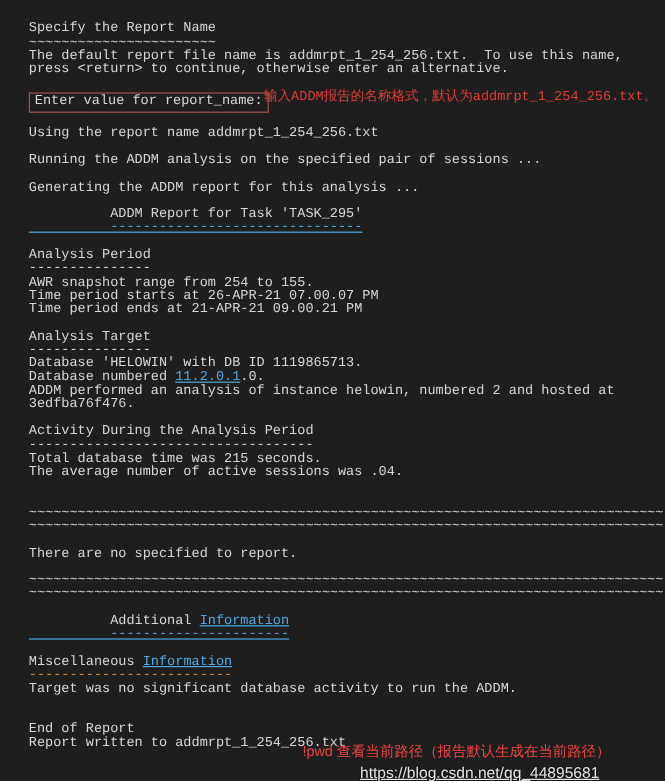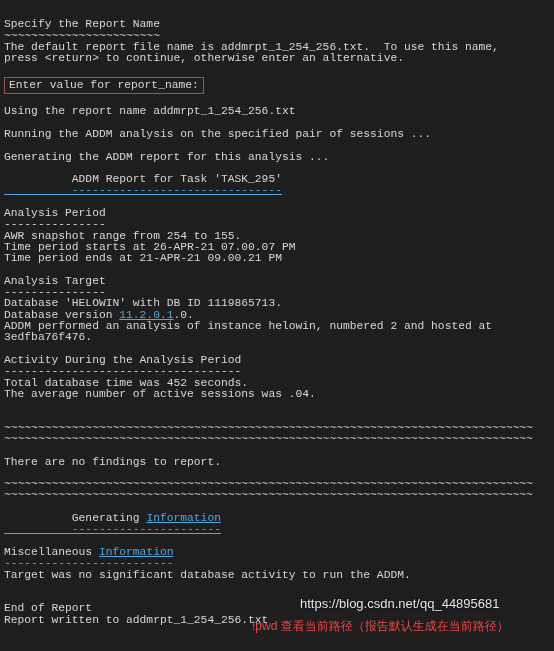--- a/index.html
+++ b/index.html
@@ -11,20 +11,21 @@
     overflow: hidden;
   }
   .terminal {
     font-family: "Consolas", "Courier New", monospace;
     font-size: 11.3px;
     line-height: 11.3px;
     color: #d6d6d6;
     white-space: pre;
     padding: 8px 4px 4px 4px;
     position: relative;
+    margin-left: 20px;
   }
   .dim-box {
     display: inline-block;
     border: 1px solid #a05050;
     padding: 2px 4px;
     margin: 1px 0;
   }
   .red-note {
     color: #e03a3a;
     position: absolute;
@@ -53,64 +54,64 @@
 </style>
 </head>
 <body>
 
 <div class="terminal">
 <span>Specify the Report Name</span>
 <span>~~~~~~~~~~~~~~~~~~~~~~~</span>
 <span>The default report file name is addmrpt_1_254_256.txt.  To use this name,</span>
 <span>press &lt;return&gt; to continue, otherwise enter an alternative.</span>
 
-<span class="dim-box"><span>Enter value for report_name:</span></span>
+<span class="dim-box"><span>Enter value for report_name:</span></span><span class="red-note" style="left:200px;">输入ADDM报告的名称格式，默认为addmrpt_1_254_256.txt。</span>
 
 <span>Using the report name addmrpt_1_254_256.txt</span>
 
 <span>Running the ADDM analysis on the specified pair of sessions ...</span>
 
 <span>Generating the ADDM report for this analysis ...</span>
 
 <span>          ADDM Report for Task 'TASK_295'</span>
 <span class="link">          -------------------------------</span>
 
 <span>Analysis Period</span>
 <span>---------------</span>
 <span>AWR snapshot range from 254 to 155.</span>
 <span>Time period starts at 26-APR-21 07.00.07 PM</span>
 <span>Time period ends at 21-APR-21 09.00.21 PM</span>
 
 <span>Analysis Target</span>
 <span>---------------</span>
 <span>Database 'HELOWIN' with DB ID 1119865713.</span>
-<span><span>Database version </span><span class="link">11.2.0.1</span><span>.0.</span></span>
+<span><span>Database numbered </span><span class="link">11.2.0.1</span><span>.0.</span></span>
 <span>ADDM performed an analysis of instance helowin, numbered 2 and hosted at</span>
 <span>3edfba76f476.</span>
 
 <span>Activity During the Analysis Period</span>
 <span>-----------------------------------</span>
-<span>Total database time was 452 seconds.</span>
+<span>Total database time was 215 seconds.</span>
 <span>The average number of active sessions was .04.</span>
 
 
 <span>~~~~~~~~~~~~~~~~~~~~~~~~~~~~~~~~~~~~~~~~~~~~~~~~~~~~~~~~~~~~~~~~~~~~~~~~~~~~~~</span>
 <span>~~~~~~~~~~~~~~~~~~~~~~~~~~~~~~~~~~~~~~~~~~~~~~~~~~~~~~~~~~~~~~~~~~~~~~~~~~~~~~</span>
 
-<span>There are no findings to report.</span>
+<span>There are no specified to report.</span>
 
 <span>~~~~~~~~~~~~~~~~~~~~~~~~~~~~~~~~~~~~~~~~~~~~~~~~~~~~~~~~~~~~~~~~~~~~~~~~~~~~~~</span>
 <span>~~~~~~~~~~~~~~~~~~~~~~~~~~~~~~~~~~~~~~~~~~~~~~~~~~~~~~~~~~~~~~~~~~~~~~~~~~~~~~</span>
 
-<span><span>          Generating </span><span class="link">Information</span></span>
+<span><span>          Additional </span><span class="link">Information</span></span>
 <span class="link">          ----------------------</span>
 
 <span><span>Miscellaneous </span><span class="link">Information</span></span>
 <span class="orange">-------------------------</span>
 <span>Target was no significant database activity to run the ADDM.</span>
 
 
 <span>End of Report</span>
 <span>Report written to addmrpt_1_254_256.txt</span>
 </div>
 
 <div class="watermark1" style="left:252px; top:618px;">!pwd 查看当前路径（报告默认生成在当前路径）</div>
-<div class="watermark2" style="left:300px; top:596px;">https://blog.csdn.net/qq_44895681</div>
+<div class="watermark2" style="left:300px; top:636px;text-decoration:underline;">https://blog.csdn.net/qq_44895681</div>
 
 </body></html>

